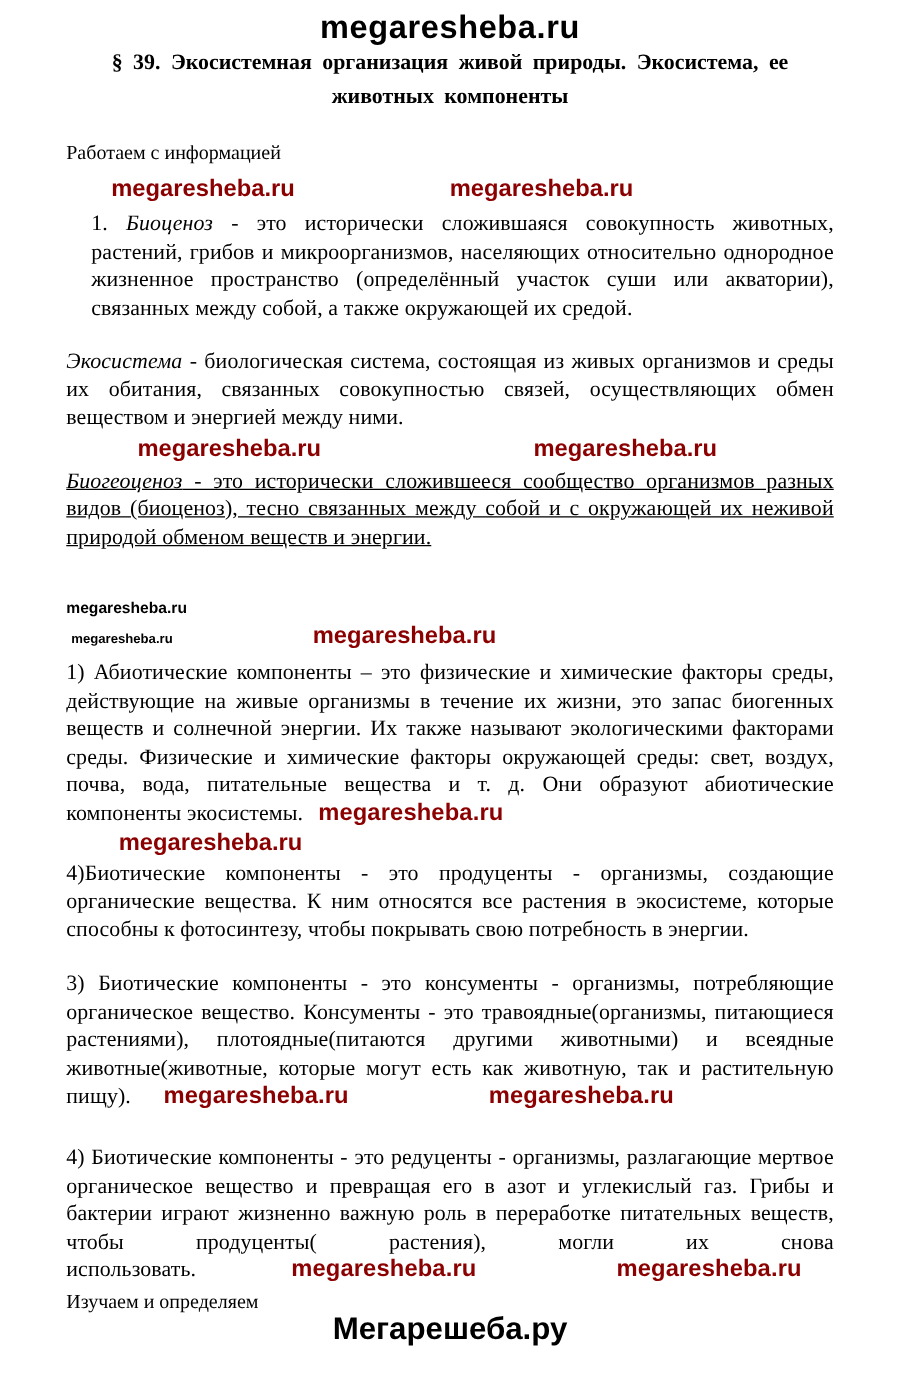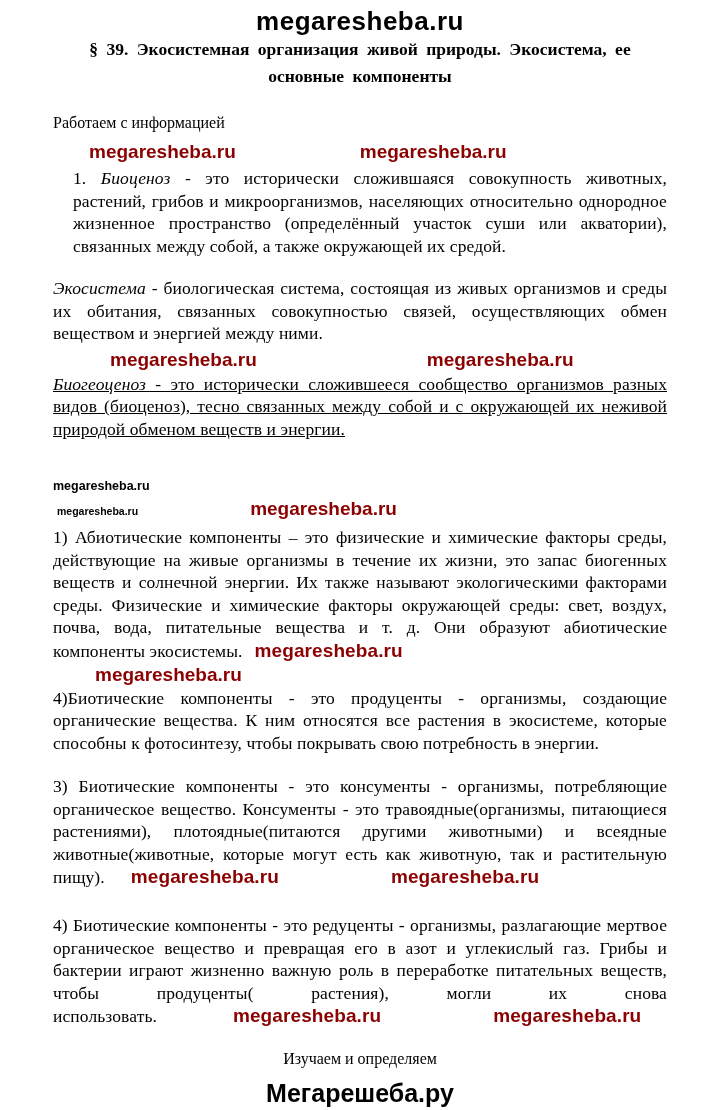--- a/index.html
+++ b/index.html
@@ -56,38 +56,38 @@
     font-size: 19px;
     line-height: 24px;
   }
   .wm-small { font-size: 12.5px; line-height: 16px; color: #000; }
   .wm-tiny  { font-size: 10.5px; line-height: 14px; color: #000; }
   .row { display: flex; align-items: baseline; }
   .comp-row { margin-top: 38px; justify-content: space-between; padding-right: 30px; }
   .bottom-logo {
     position: absolute;
     left: 0; right: 0;
-    bottom: 2px;
+    bottom: 32px;
     text-align: center;
     font-family: "Liberation Sans", sans-serif;
     font-weight: 700;
     font-size: 25px;
     line-height: 30px;
   }
 </style>
 </head>
 <body>
 
 <div class="page">
 
   <div class="top-logo">megaresheba.ru</div>
 
   <div class="heading">
     <div>§ 39. Экосистемная организация живой природы. Экосистема, ее</div>
-    <div>основные компоненты</div>
+    <div>животных компоненты</div>
   </div>
 
   <div class="subhead">Работаем с информацией</div>
 
   <div class="row" style="margin-top:6px;">
     <span class="wm wm-red" style="margin-left:36px;">megaresheba.ru</span>
     <span class="wm wm-red" style="margin-left:124px;">megaresheba.ru</span>
   </div>
 
   <p class="body-text" style="margin-top:3px;margin-left:20px;"><span>1. </span><i>Биоценоз</i><span> - это исторически сложившаяся совокупность животных, растений, грибов и микроорганизмов, населяющих относительно однородное жизненное пространство (определённый участок суши или акватории), связанных между собой, а также окружающей их средой.</span></p>
@@ -115,17 +115,17 @@
   <div class="row">
     <span class="wm wm-red" style="margin-left:42px;">megaresheba.ru</span>
   </div>
 
   <p class="body-text"><span>4)Биотические компоненты - это продуценты - организмы, создающие органические вещества. К ним относятся все растения в экосистеме, которые способны к фотосинтезу, чтобы покрывать свою потребность в энергии.</span></p>
 
   <p class="body-text" style="margin-top:21px;"><span>3) Биотические компоненты - это консументы - организмы, потребляющие органическое вещество. Консументы - это травоядные(организмы, питающиеся растениями), плотоядные(питаются другими животными) и всеядные животные(животные, которые могут есть как животную, так и растительную пищу).</span><span class="wm wm-red" style="margin-left:26px;">megaresheba.ru</span><span class="wm wm-red" style="margin-left:112px;">megaresheba.ru</span></p>
 
   <p class="body-text" style="margin-top:25px;"><span>4) Биотические компоненты - это редуценты - организмы, разлагающие мертвое органическое вещество и превращая его в азот и углекислый газ. Грибы и бактерии играют жизненно важную роль в переработке питательных веществ, чтобы продуценты( растения), могли их снова использовать.</span><span class="wm wm-red" style="margin-left:76px;">megaresheba.ru</span><span class="wm wm-red" style="margin-left:112px;">megaresheba.ru</span></p>
 
-  <div class="subhead" style="margin-top:20px;text-align:center;">Изучаем и определяем</div>
+  <div class="subhead" style="margin-top:3px;">Изучаем и определяем</div>
 
   <div class="bottom-logo">Мегарешеба.ру</div>
 
 </div>
 
 </body></html>

